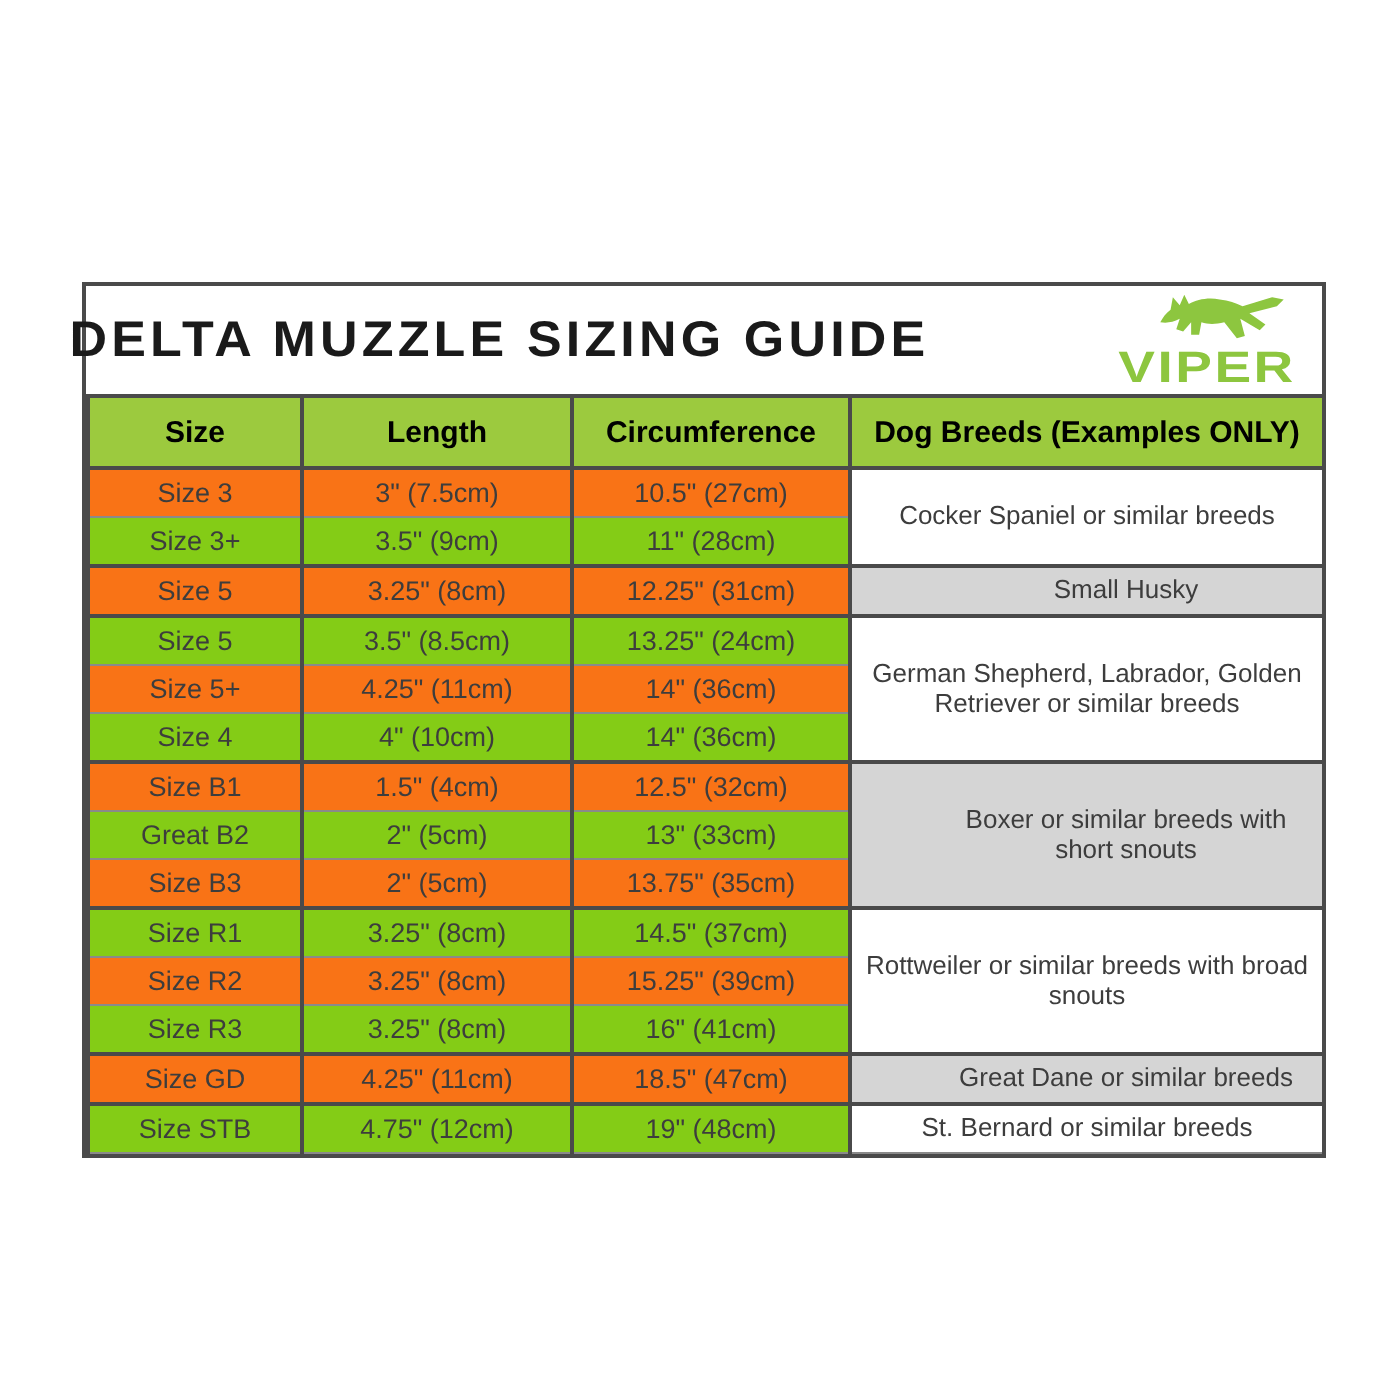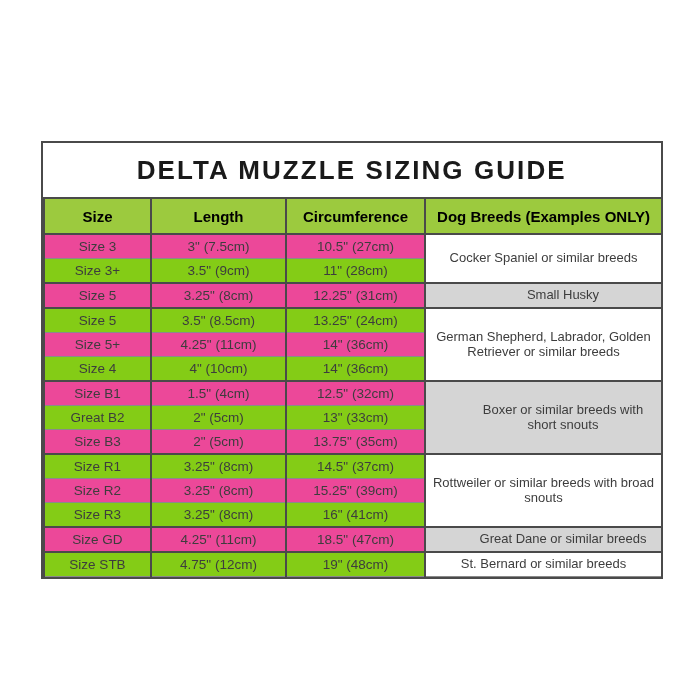--- a/index.html
+++ b/index.html
@@ -6,21 +6,21 @@
   .page {
     position:relative; width:700px; height:700px; background:#ffffff;
     font-family:"Liberation Sans", sans-serif; overflow:hidden;
   }
   .sizing-table {
     position:absolute; left:41px; top:141px; width:618px;
     border:2px solid #4a4a4a; background:#fff;
   }
   .title-row {
     position:relative; height:54px; background:#fff;
-    display:flex; align-items:center; justify-content:center;
+    display:flex; align-items:center; 
   }
   .page-title {
     font-size:25px; font-weight:800; color:#1a1a1a;
     letter-spacing:2px; transform:scaleX(1.04); white-space:nowrap;
   }
   .logo {
     position:absolute; right:4px; top:1px; width:106px; height:52px;
     display:flex; flex-direction:column; align-items:center;
   }
   .logo svg { display:block; width:80px; height:32px; margin-left:14px; }
@@ -35,34 +35,53 @@
   th {
     background:#9cca3e; color:#000; font-weight:bold; font-size:15px;
     height:34px; border:2px solid #4a4a4a; padding:0 4px; text-align:center;
   }
   td {
     height:23px; font-size:13.5px; color:#3d3d3d; text-align:center;
     background:#84cc16; padding:0 5px; line-height:1.15;
     border-left:2px solid #4a4a4a; border-right:2px solid #4a4a4a;
     border-top:1px solid #8a8a8a; border-bottom:1px solid #8a8a8a;
   }
-  tr.shade td { background:#ec4899; }
+  tr.shade td { background:#f97316; }
   tr.group-start td { border-top:2px solid #4a4a4a; }
   td.breed { font-size:13px; }
   td.breed.light { background:#ffffff; }
   td.breed.dark  { background:#d5d5d5;padding-left:44px; }
 </style>
 </head>
 <body>
 
 <div class="page">
   <div class="sizing-table">
 
     <div class="title-row">
       <div class="page-title">DELTA MUZZLE SIZING GUIDE</div>
+      <div class="logo">
+        <svg viewBox="0 0 120 56" aria-hidden="true">
+          <path fill="#8dc63f" d="M6 30
+            C8 26 11 22 15 19
+            L17 8 L23 15
+            L27 6 L31 14
+            C38 10 48 8 58 10
+            C66 11 72 13 78 16
+            L104 8 L114 10
+            L108 16 L84 22
+            L98 32 L93 37 L76 27
+            L80 42 L73 44 L62 30
+            C54 32 48 32 42 30
+            L40 41 L33 41 L33 30
+            L26 38 L20 36 L23 27
+            C17 30 12 31 6 30 Z"></path>
+        </svg>
+        <div class="logo-text">VIPER</div>
+      </div>
     </div>
 
     <table>
       <colgroup>
         <col class="c-size">
           <col class="c-len">
           <col class="c-circ">
           <col class="c-breed">
       </colgroup>
       <thead>

